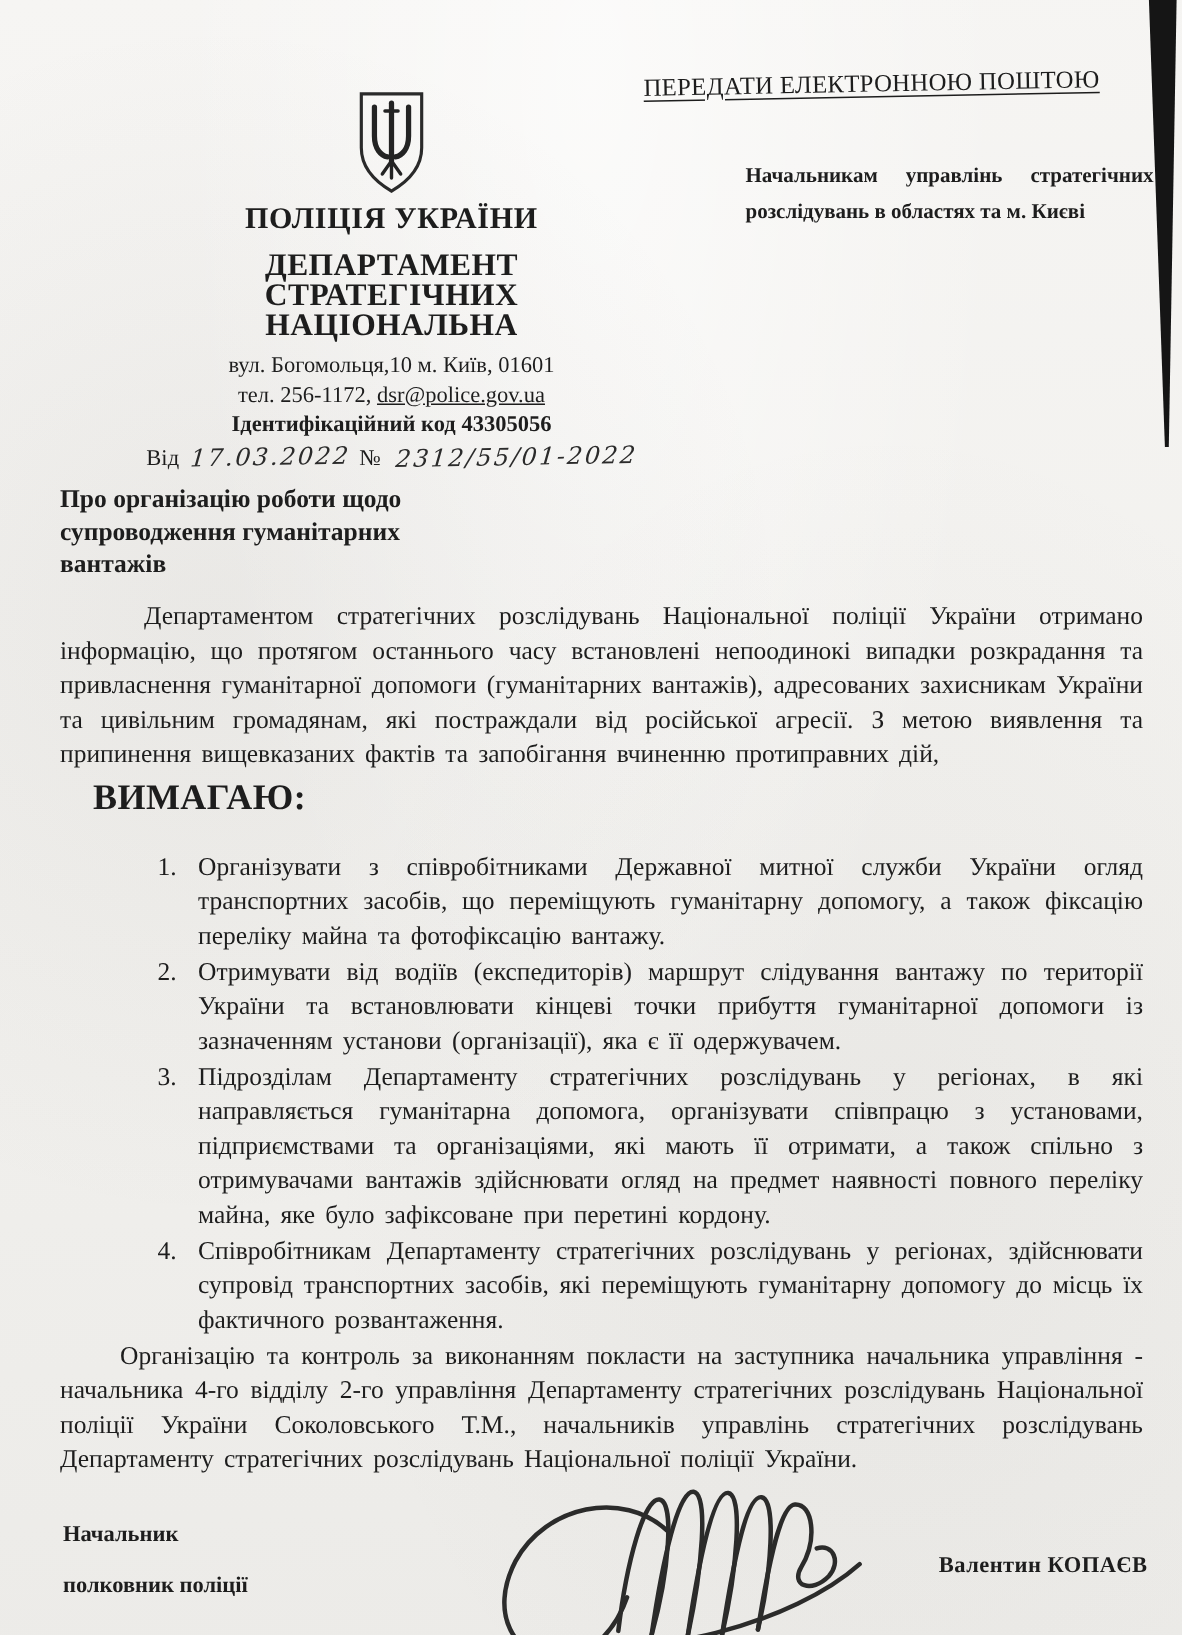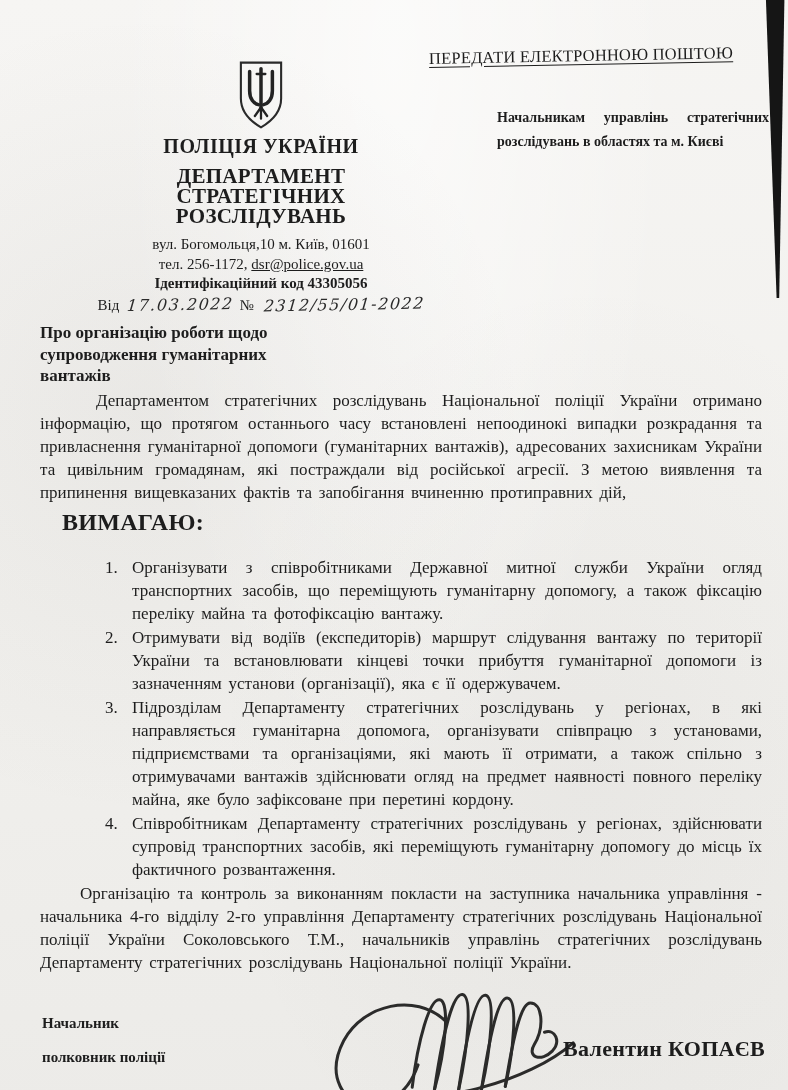--- a/index.html
+++ b/index.html
@@ -49,38 +49,38 @@
   .addressee{
     position:absolute;left:497px;top:106px;width:272px;
     font-weight:bold;font-size:14px;line-height:24px;
     text-align:justify;text-align-last:left;
   }
   .subject{
     position:absolute;left:40px;top:322px;width:268px;
     font-weight:bold;font-size:17px;line-height:21.5px;
   }
   .doc-body{
-    position:absolute;left:40px;top:389px;width:722px;
+    position:absolute;left:40px;top:399px;width:722px;
     font-size:17px;line-height:23px;word-spacing:2.5px;
   }
   .doc-body p{margin:0;text-align:justify;text-align-last:left;}
   .intro{text-indent:56px;}
   .demand{font-weight:bold;font-size:24px;margin:7px 0 22px 22px;letter-spacing:.3px;}
   ol.demand-list{list-style:none;margin:0;padding:0 0 0 92px;}
   ol.demand-list li{position:relative;margin:0 0 1px 0;}
   ol.demand-list .num{position:absolute;left:-27px;top:0;}
   ol.demand-list .item-text{display:block;text-align:justify;text-align-last:left;}
   .closing{text-indent:40px;margin-top:1px;}
   .sig-title{
     position:absolute;left:42px;top:1006px;
     font-weight:bold;font-size:15px;line-height:34px;
   }
   .sig-name{
     position:absolute;right:23px;top:1036px;
-    font-weight:bold;font-size:22px;letter-spacing:.3px;
+    font-weight:bold;font-size:15px;letter-spacing:.3px;
   }
   .sig-scribble{
     position:absolute;left:318px;top:986px;
     transform:rotate(-3deg);
   }
 </style>
 </head>
 <body>
 
 <div class="page">
@@ -102,21 +102,21 @@
       <g stroke="#232323" stroke-width="2.6" fill="none" stroke-linecap="round">
         <path d="M25,16 H35"></path>
         <path d="M30,54 L23,64 M30,54 L37,64 M30,54 V67"></path>
       </g>
     </svg>
     <div class="org-name">
       <div>ПОЛІЦІЯ УКРАЇНИ</div>
     </div>
     <div class="dept-name">
       <div>ДЕПАРТАМЕНТ СТРАТЕГІЧНИХ</div>
-      <div>РОЗСЛІДУВАНЬ</div>
+      <div>НАЦІОНАЛЬНА</div>
     </div>
     <div class="address-block">
       <div>вул. Богомольця,10 м. Київ, 01601</div>
       <div><span>тел. 256-1172, </span><span class="email">dsr@police.gov.ua</span></div>
       <div class="bold">Ідентифікаційний код 43305056</div>
       <div class="ref-line">
         <span>Від</span>
         <span class="handwritten hw-date">17.03.2022</span>
         <span>№</span>
         <span class="handwritten hw-number">2312/55/01-2022</span>

